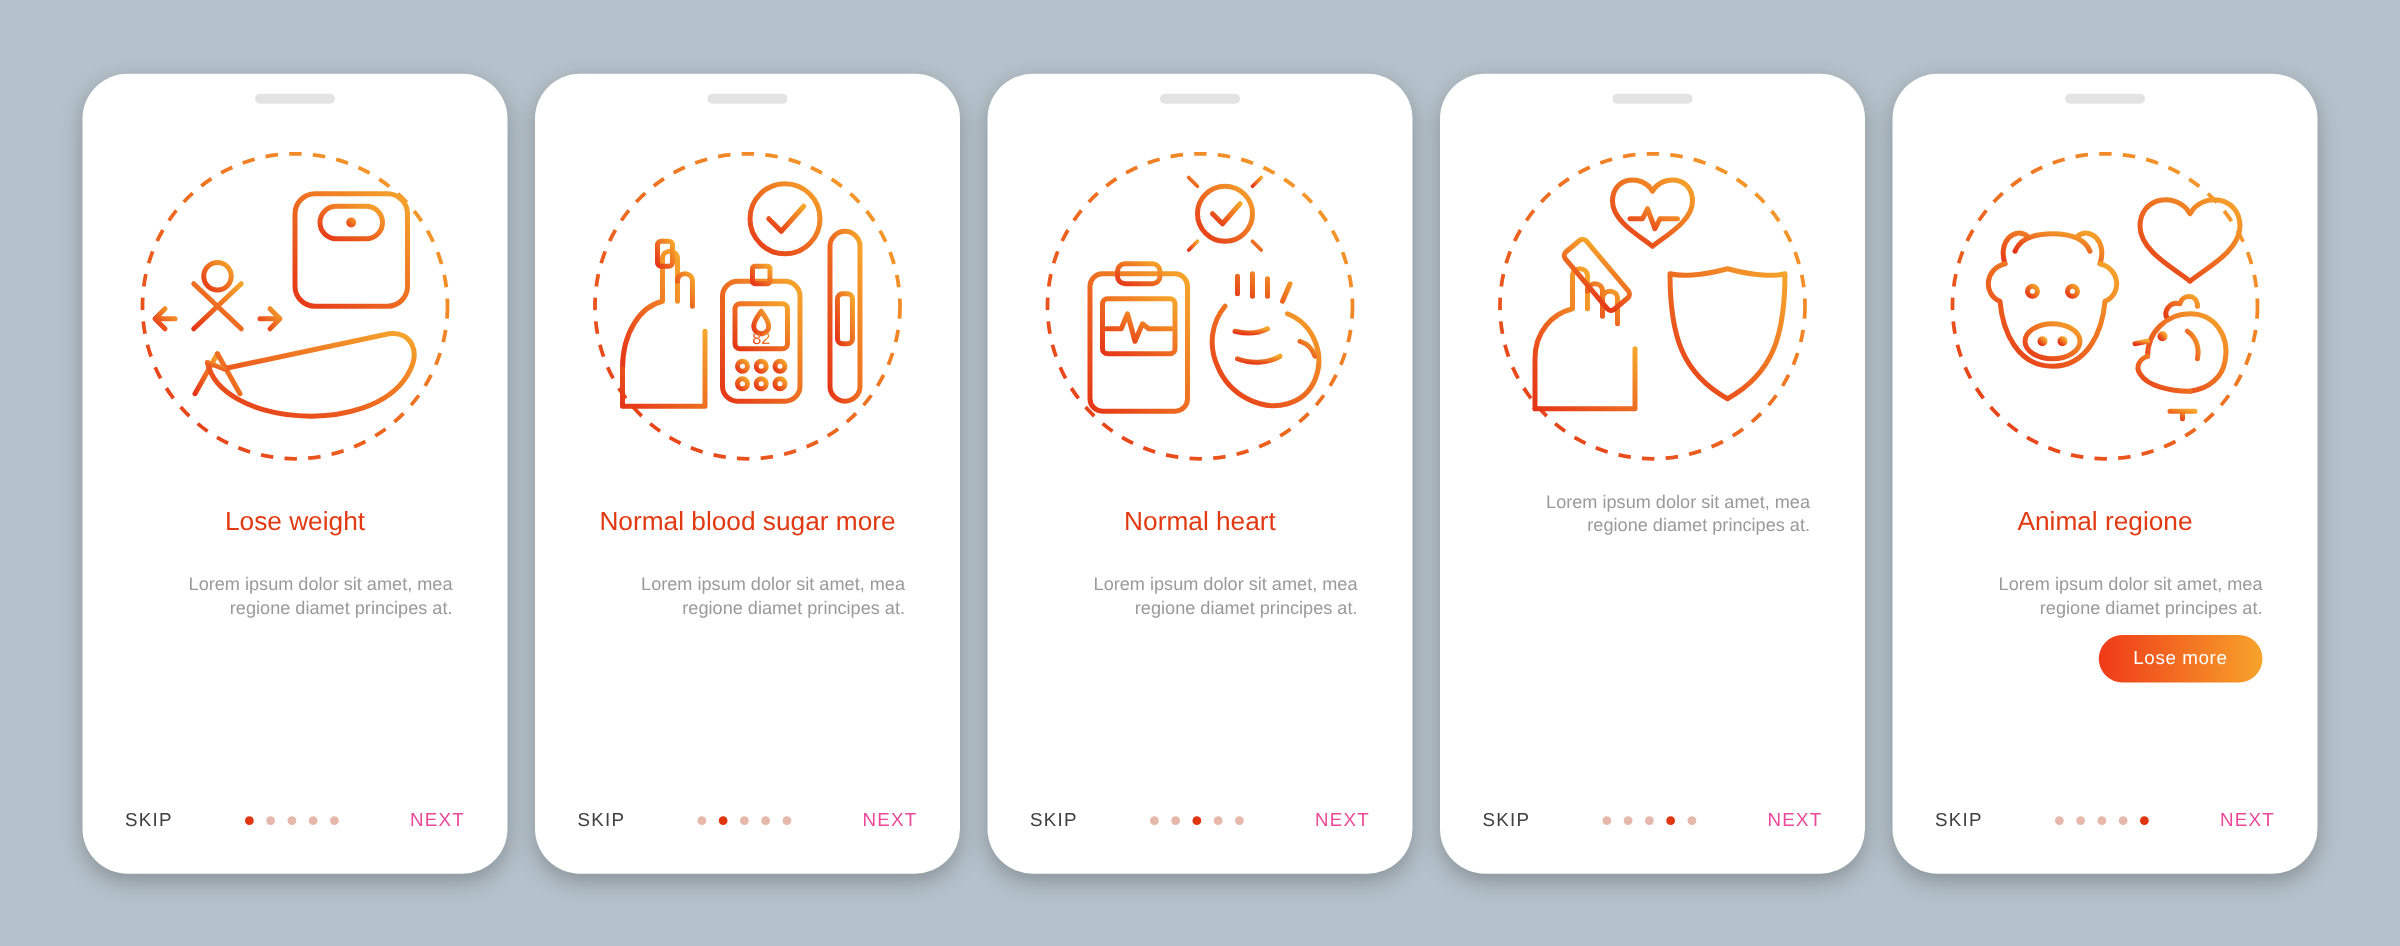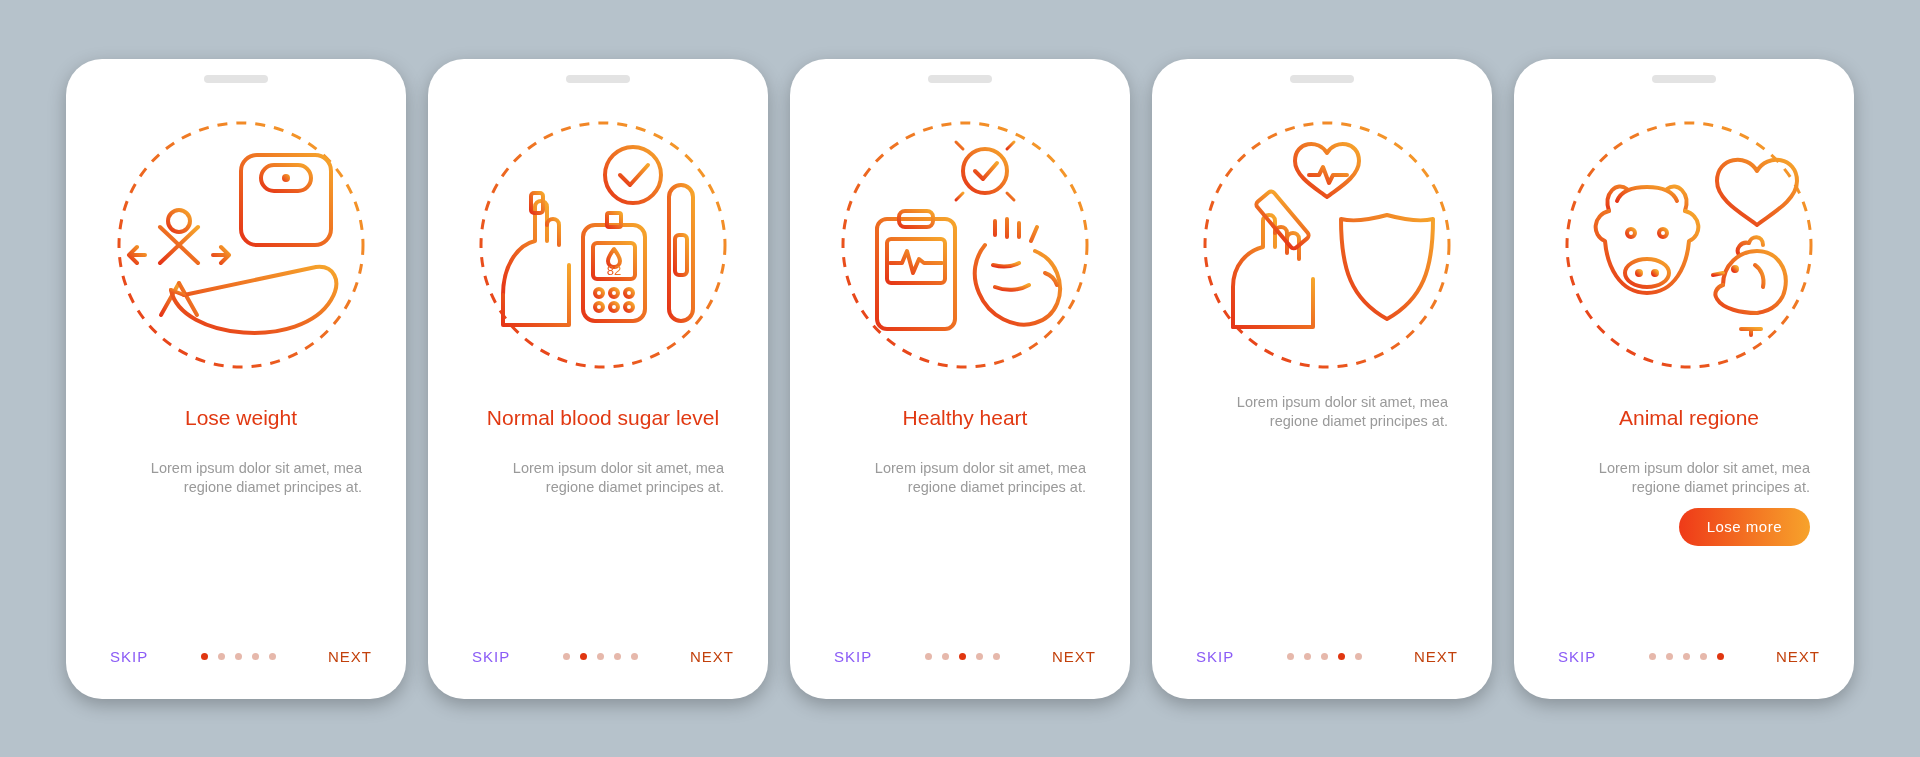--- a/index.html
+++ b/index.html
@@ -13,21 +13,21 @@
     font-family: Arial, Helvetica, sans-serif;
     gap: 22px;
   }
   .phone {
     width: 340px;
     height: 640px;
     background: #ffffff;
     border-radius: 36px;
     box-shadow: 0 6px 18px rgba(0,0,0,0.25);
     position: relative;
-    padding: 26px 18px 10px 28px;
+    padding: 26px 18px 10px 18px;
     display: flex;
     flex-direction: column;
     align-items: center;
   }
   .speaker {
     width: 64px;
     height: 8px;
     background: #e3e3e3;
     border-radius: 4px;
     position: absolute;
@@ -77,27 +77,27 @@
   }
   .nav {
     display: flex;
     align-items: center;
     justify-content: space-between;
     width: 100%;
     padding: 0 16px 12px 16px;
     height: 52px;
   }
   .skip {
-    color: #8b5cf6;
+    color: #404040;
     font-size: 15px;
     letter-spacing: 1px;
     cursor: pointer;
   }
   .next {
-    color: #c2410c;
+    color: #ec4899;
     font-size: 15px;
     letter-spacing: 1px;
     cursor: pointer;
   }
   .dots {
     display: flex;
     gap: 10px;
   }
   .dot {
     width: 7px;
@@ -199,21 +199,21 @@
           <circle cx="156" cy="192" r="4"></circle>
         <rect x="134" y="98" width="14" height="14" rx="2"></rect>
 
         <rect x="196" y="70" width="24" height="136" rx="12"></rect>
         <line x1="196" y1="110" x2="220" y2="110"></line>
         <rect x="202" y="120" width="12" height="40" rx="4"></rect>
         <line x1="208" y1="206" x2="208" y2="218"></line>
       </g>
     </svg>
   </div>
-  <div class="title">Normal blood sugar level</div>
+  <div class="title">Normal blood sugar more</div>
   <div class="body">Lorem ipsum dolor sit amet, mea regione diamet principes at.</div>
   <div class="nav">
     <span class="skip">SKIP</span>
     <div class="dots">
       <span class="dot"></span>
       <span class="dot active"></span>
       <span class="dot"></span>
       <span class="dot"></span>
       <span class="dot"></span>
     </div>
@@ -250,21 +250,21 @@
         <line x1="54" y1="204" x2="90" y2="204"></line>
 
         <path d="M150 130 c -10 12 -14 30 -6 48 c 10 24 36 36 56 30 c 22 -6 30 -30 22 -50 c -4 -10 -12 -18 -22 -22"></path>
         <path d="M160 120 l0 -14 m12 16 l0 -18 m12 18 l0 -14 m12 18 l6 -14"></path>
         <path d="M158 150 c 8 2 18 2 26 -2"></path>
         <path d="M160 172 c 10 4 24 4 34 -2"></path>
         <path d="M210 158 c 6 2 10 6 12 12"></path>
       </g>
     </svg>
   </div>
-  <div class="title">Healthy heart</div>
+  <div class="title">Normal heart</div>
   <div class="body">Lorem ipsum dolor sit amet, mea regione diamet principes at.</div>
   <div class="nav">
     <span class="skip">SKIP</span>
     <div class="dots">
       <span class="dot"></span>
       <span class="dot"></span>
       <span class="dot active"></span>
       <span class="dot"></span>
       <span class="dot"></span>
     </div>

